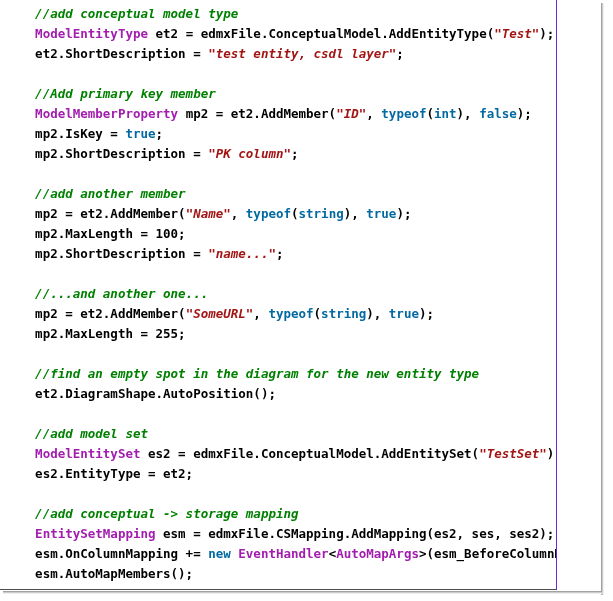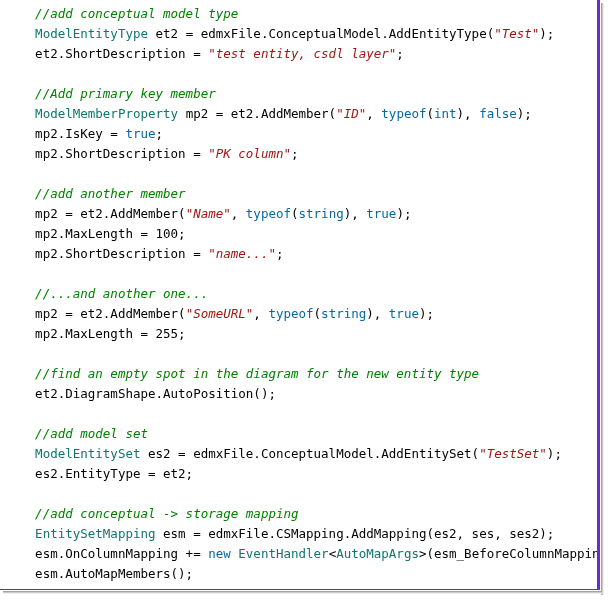--- a/index.html
+++ b/index.html
@@ -12,27 +12,28 @@
     height: 601px;
     overflow: hidden;
     font-family: "DejaVu Sans Mono", "Liberation Mono", monospace;
   }
 
   
   #code-frame {
     position: absolute;
     left: 0;
     top: 0;
-    width: 600px;
+    width: 557px;
     height: 590px;
     background: #ffffff;
-    border-right: 3px solid #6d28d9;
+    border-right: 1px solid #6d28d9;
     border-bottom: 1px solid #4d4d4d;
     box-sizing: border-box;
     overflow: hidden;
+    font-weight: bold;
   }
   
   #frame-shadow-right {
     position: absolute;
     left: 601px;
     top: 3px;
     width: 3px;
     height: 592px;
     background: linear-gradient(to right, #8c8c8c, #d9d9d9 60%, #ffffff);
   }
@@ -64,21 +65,21 @@
     white-space: pre;
     padding-left: 5px;
   }
   .code-line.blank { }
 
   
   .tok-plain   { color: #000000; }
   .tok-comment { color: #008000; font-style: italic; }
   .tok-string  { color: #a31515; font-style: italic; }
   .tok-keyword { color: #0369a1; }
-  .tok-type    { color: #0f766e; text-align: right; }
+  .tok-type    { color: #a21caf; text-align: right; }
   .tok-number  { color: #000000; }
 </style>
 </head>
 <body>
 
 <div id="code-frame">
   <pre id="code-listing"><div class="code-line"><span class="tok-plain">    </span><span class="tok-comment">//add conceptual model type</span></div><div class="code-line"><span class="tok-plain">    </span><span class="tok-type">ModelEntityType</span><span class="tok-plain"> et2 = edmxFile.ConceptualModel.AddEntityType(</span><span class="tok-string">"Test"</span><span class="tok-plain">);</span></div><div class="code-line"><span class="tok-plain">    </span><span class="tok-plain">et2.ShortDescription = </span><span class="tok-string">"test entity, csdl layer"</span><span class="tok-plain">;</span></div><div class="code-line blank">&nbsp;</div><div class="code-line"><span class="tok-plain">    </span><span class="tok-comment">//Add primary key member</span></div><div class="code-line"><span class="tok-plain">    </span><span class="tok-type">ModelMemberProperty</span><span class="tok-plain"> mp2 = et2.AddMember(</span><span class="tok-string">"ID"</span><span class="tok-plain">, </span><span class="tok-keyword">typeof</span><span class="tok-plain">(</span><span class="tok-keyword">int</span><span class="tok-plain">), </span><span class="tok-keyword">false</span><span class="tok-plain">);</span></div><div class="code-line"><span class="tok-plain">    </span><span class="tok-plain">mp2.IsKey = </span><span class="tok-keyword">true</span><span class="tok-plain">;</span></div><div class="code-line"><span class="tok-plain">    </span><span class="tok-plain">mp2.ShortDescription = </span><span class="tok-string">"PK column"</span><span class="tok-plain">;</span></div><div class="code-line blank">&nbsp;</div><div class="code-line"><span class="tok-plain">    </span><span class="tok-comment">//add another member</span></div><div class="code-line"><span class="tok-plain">    </span><span class="tok-plain">mp2 = et2.AddMember(</span><span class="tok-string">"Name"</span><span class="tok-plain">, </span><span class="tok-keyword">typeof</span><span class="tok-plain">(</span><span class="tok-keyword">string</span><span class="tok-plain">), </span><span class="tok-keyword">true</span><span class="tok-plain">);</span></div><div class="code-line"><span class="tok-plain">    </span><span class="tok-plain">mp2.MaxLength = </span><span class="tok-number">100</span><span class="tok-plain">;</span></div><div class="code-line"><span class="tok-plain">    </span><span class="tok-plain">mp2.ShortDescription = </span><span class="tok-string">"name..."</span><span class="tok-plain">;</span></div><div class="code-line blank">&nbsp;</div><div class="code-line"><span class="tok-plain">    </span><span class="tok-comment">//...and another one...</span></div><div class="code-line"><span class="tok-plain">    </span><span class="tok-plain">mp2 = et2.AddMember(</span><span class="tok-string">"SomeURL"</span><span class="tok-plain">, </span><span class="tok-keyword">typeof</span><span class="tok-plain">(</span><span class="tok-keyword">string</span><span class="tok-plain">), </span><span class="tok-keyword">true</span><span class="tok-plain">);</span></div><div class="code-line"><span class="tok-plain">    </span><span class="tok-plain">mp2.MaxLength = </span><span class="tok-number">255</span><span class="tok-plain">;</span></div><div class="code-line blank">&nbsp;</div><div class="code-line"><span class="tok-plain">    </span><span class="tok-comment">//find an empty spot in the diagram for the new entity type</span></div><div class="code-line"><span class="tok-plain">    </span><span class="tok-plain">et2.DiagramShape.AutoPosition();</span></div><div class="code-line blank">&nbsp;</div><div class="code-line"><span class="tok-plain">    </span><span class="tok-comment">//add model set</span></div><div class="code-line"><span class="tok-plain">    </span><span class="tok-type">ModelEntitySet</span><span class="tok-plain"> es2 = edmxFile.ConceptualModel.AddEntitySet(</span><span class="tok-string">"TestSet"</span><span class="tok-plain">);</span></div><div class="code-line"><span class="tok-plain">    </span><span class="tok-plain">es2.EntityType = et2;</span></div><div class="code-line blank">&nbsp;</div><div class="code-line"><span class="tok-plain">    </span><span class="tok-comment">//add conceptual -&gt; storage mapping</span></div><div class="code-line"><span class="tok-plain">    </span><span class="tok-type">EntitySetMapping</span><span class="tok-plain"> esm = edmxFile.CSMapping.AddMapping(es2, ses, ses2);</span></div><div class="code-line"><span class="tok-plain">    </span><span class="tok-plain">esm.OnColumnMapping += </span><span class="tok-keyword">new</span><span class="tok-plain"> </span><span class="tok-type">EventHandler</span><span class="tok-plain">&lt;</span><span class="tok-type">AutoMapArgs</span><span class="tok-plain">&gt;(esm_BeforeColumnMapping);</span></div><div class="code-line"><span class="tok-plain">    </span><span class="tok-plain">esm.AutoMapMembers();</span></div><div class="code-line blank">&nbsp;</div></pre>
 </div>
 <div id="frame-shadow-right"></div>
 <div id="frame-shadow-bottom"></div>

